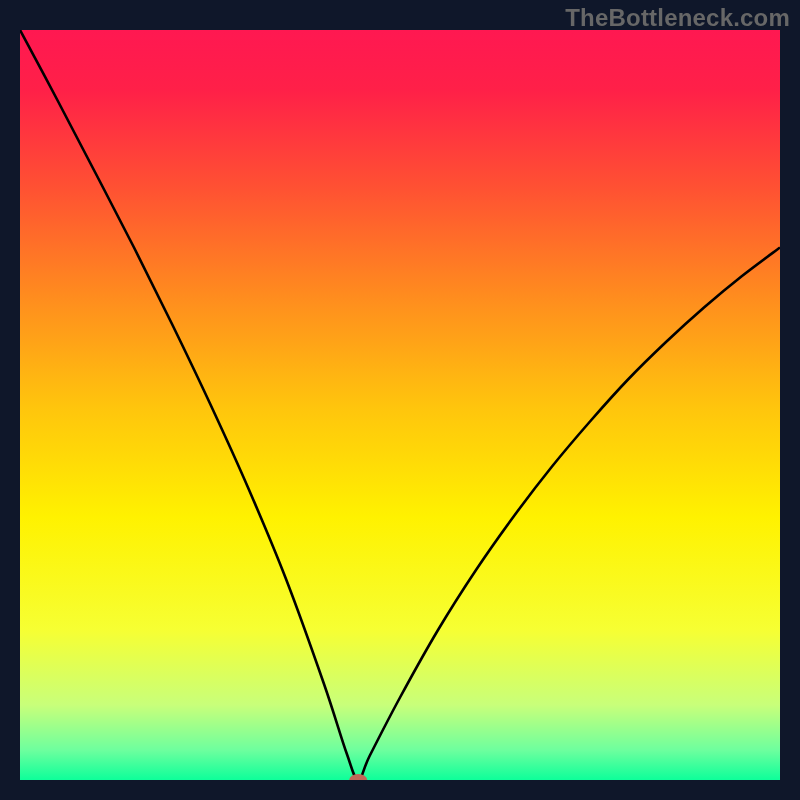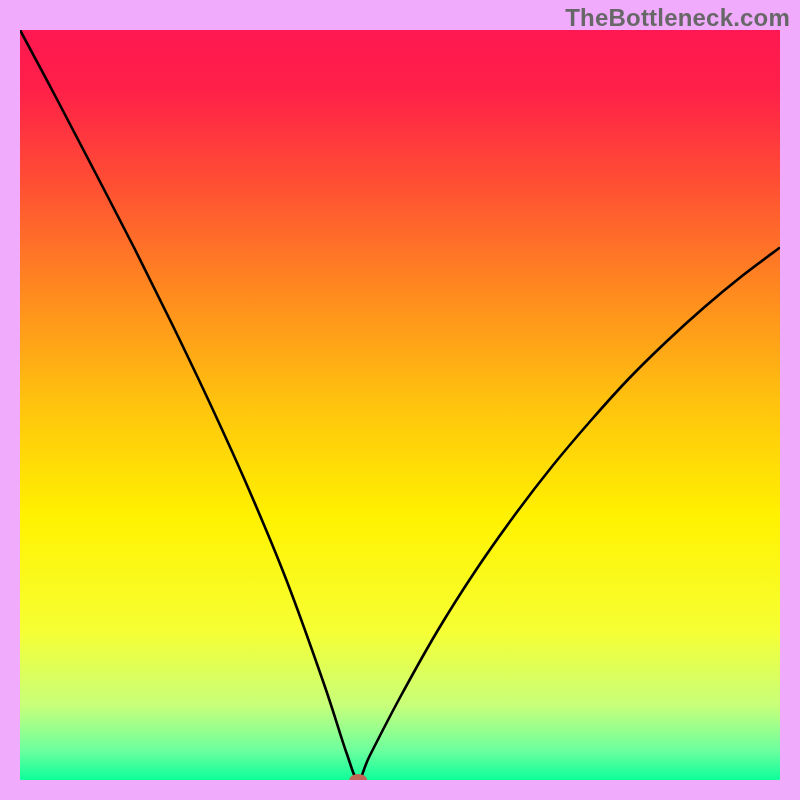--- a/index.html
+++ b/index.html
@@ -1,21 +1,21 @@
 <!DOCTYPE html>
 <html><head>
 <meta charset="utf-8">
 <style>
   * { margin: 0; padding: 0; box-sizing: border-box; }
   html, body { width: 800px; height: 800px; overflow: hidden; background: #000; }
   .frame {
     position: relative;
     width: 800px;
     height: 800px;
-    background: #f0abfc;
+    background: #0f172a;
   }
   .watermark {
     position: absolute;
     top: 4px;
     right: 10px;
     color: #676767;
     font-family: Arial, Helvetica, sans-serif;
     font-size: 24px;
     font-weight: bold;
     letter-spacing: 0.2px;

